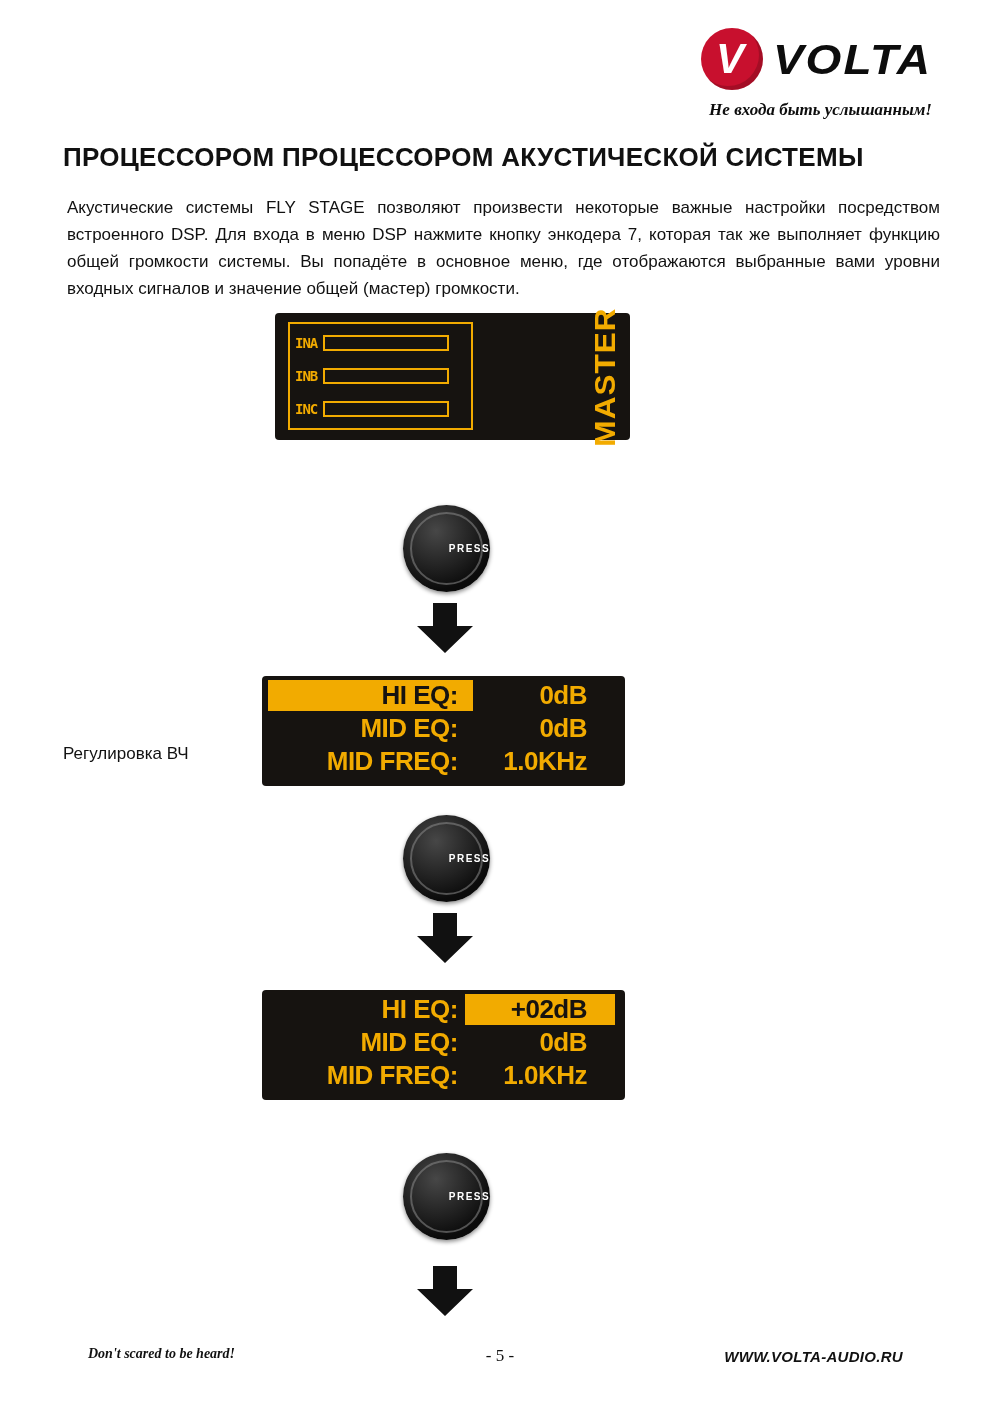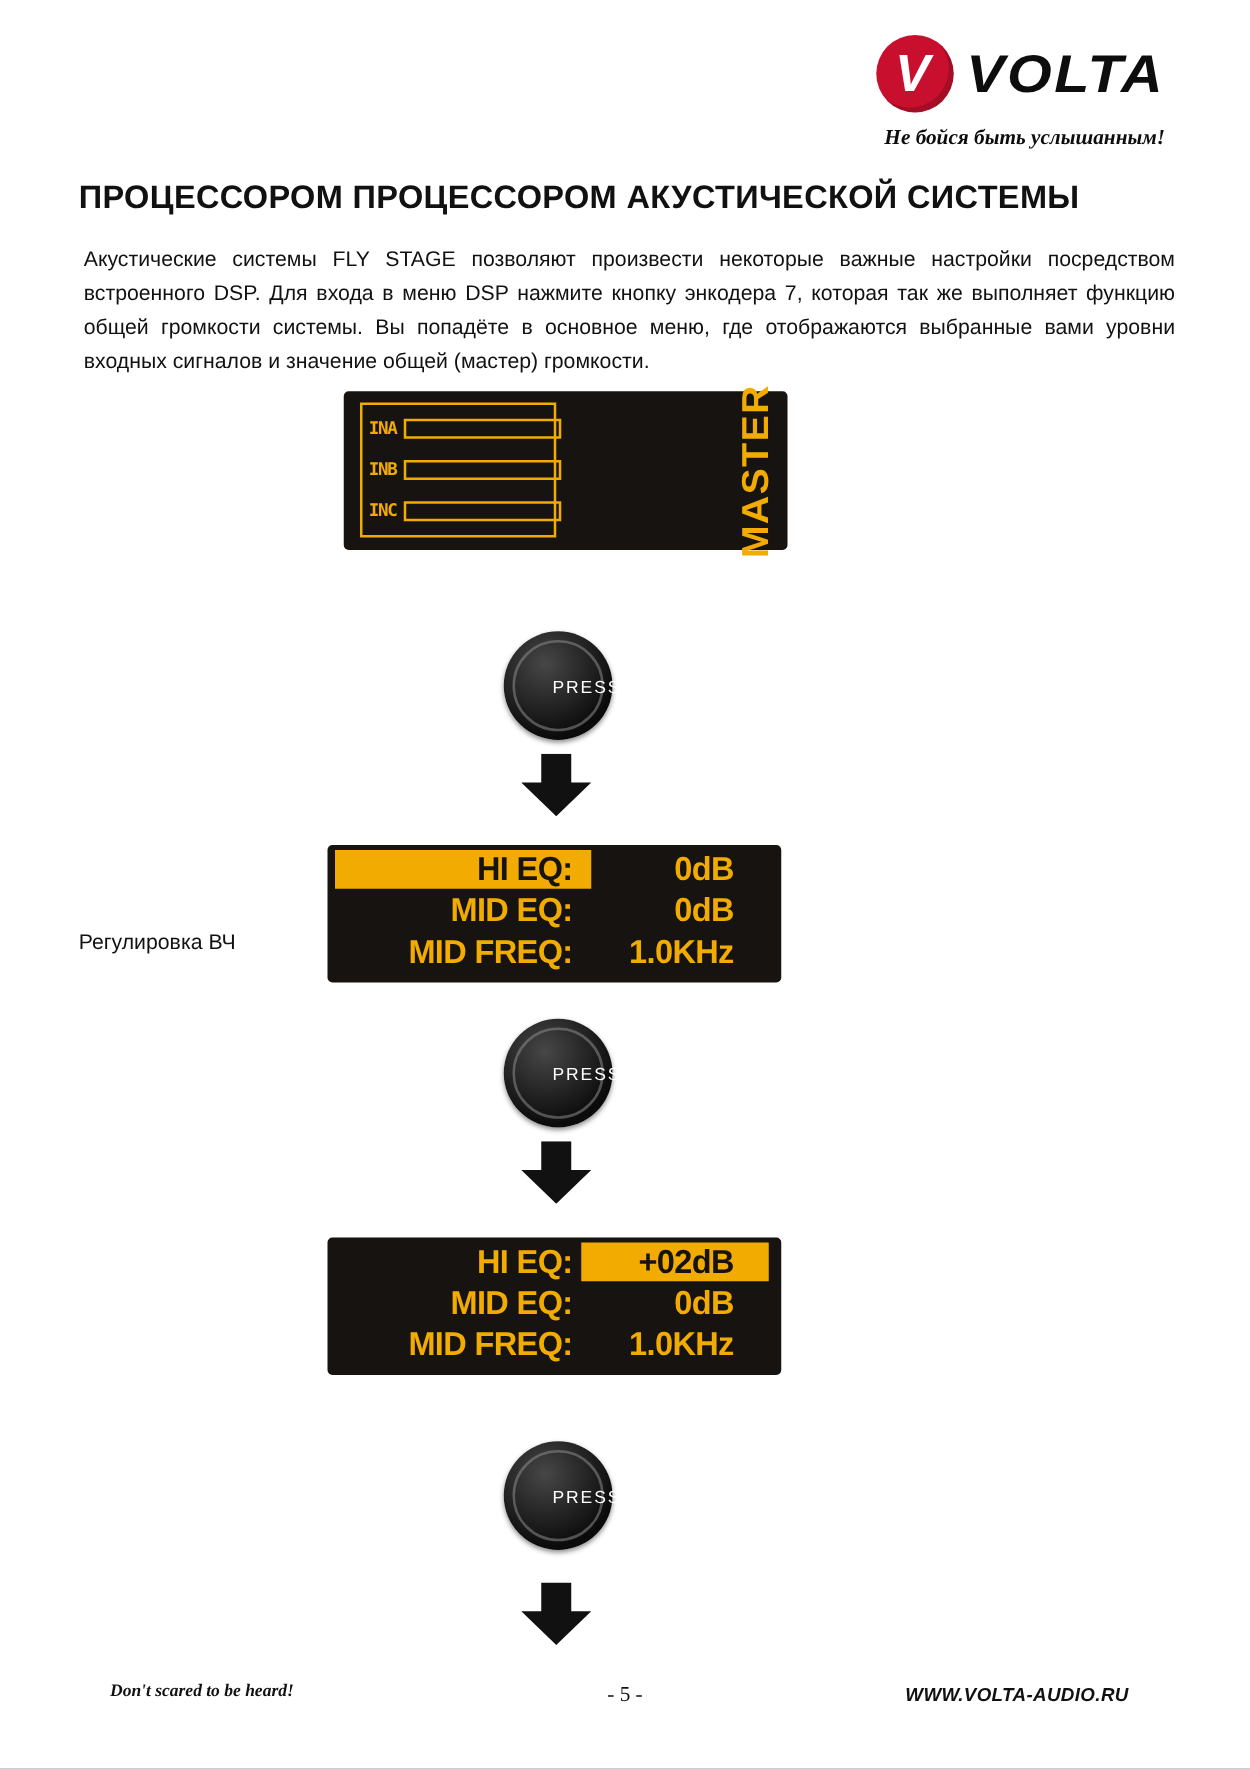--- a/index.html
+++ b/index.html
@@ -37,21 +37,21 @@
   .para{
     position:absolute;left:63px;top:190px;width:873px;
     font-size:17px;line-height:27px;text-align:justify;
   }
   .note{position:absolute;left:63px;top:452px;width:880px;font-size:17px;}
   .side-label{position:absolute;left:63px;top:744px;font-size:17px;}
   
   .lcd{position:absolute;background:var(--lcd-bg);border-radius:4px;}
   .lcd-master{left:275px;top:313px;width:355px;height:127px;}
   .meter-box{
-    position:absolute;left:13px;top:9px;width:157px;height:108px;
+    position:absolute;left:13px;top:9px;width:185px;height:108px;
     border:2px solid var(--yellow);box-sizing:border-box;
     display:flex;flex-direction:column;justify-content:space-around;padding:2px 5px;
   }
   .meter-row{display:flex;align-items:center;gap:6px;height:24px;}
   .ch-label{
     font-family:"DejaVu Sans Mono",monospace;font-weight:700;font-size:14px;
     color:var(--yellow);letter-spacing:-1px;
   }
   .bar{
     flex:0 0 auto;width:126px;height:16px;border:2px solid var(--yellow);
@@ -78,21 +78,21 @@
   .press-btn{
     position:absolute;width:87px;height:87px;border-radius:50%;
     background:radial-gradient(circle at 38% 30%, #474747, #0b0b0b 72%);
     display:flex;align-items:center;justify-content:center;
     box-shadow:0 2px 4px rgba(0,0,0,.45);
   }
   .press-btn::before{
     content:"";position:absolute;inset:7px;border-radius:50%;
     border:2px solid #8a8a8a;opacity:.55;
   }
-  .press-label{color:#fff;font-size:14px;font-weight:400;letter-spacing:1.5px;z-index:1;padding-left:46px;}
+  .press-label{color:#fff;font-size:10px;font-weight:700;letter-spacing:1.5px;z-index:1;padding-left:46px;}
   .arrow{position:absolute;width:56px;height:50px;}
   
   .lcd-eq{width:363px;height:110px;padding-top:3px;box-sizing:border-box;}
   .lcd-eq-1{left:262px;top:676px;}
   .lcd-eq-2{left:262px;top:990px;}
   .eq-row{
     position:relative;display:flex;height:33px;align-items:center;
     font-weight:700;font-size:26px;color:var(--yellow);
   }
   .eq-lbl{width:196px;text-align:right;z-index:1;letter-spacing:-.5px;transform:scaleY(1.02);}
@@ -126,21 +126,21 @@
 
 <div class="page">
 
   <div class="brand">
     <div class="logo-row">
       <div class="logo-mark">
         <span class="logo-v">V</span>
       </div>
       <span class="logo-text">VOLTA</span>
     </div>
-    <div class="slogan">Не бойся быть услышанным!</div>
+    <div class="slogan">Не входа быть услышанным!</div>
   </div>
 
   <h1 class="title" style="margin:0">ПРОЦЕССОРОМ ПРОЦЕССОРОМ АКУСТИЧЕСКОЙ СИСТЕМЫ</h1>
   <p class="para" style="margin:4px">Акустические системы FLY STAGE позволяют произвести некоторые важные настройки посредством встроенного DSP. Для входа в меню DSP нажмите кнопку энкодера 7, которая так же выполняет функцию общей громкости системы. Вы попадёте в основное меню, где отображаются выбранные вами уровни входных сигналов и значение общей (мастер) громкости.</p>
 
   <div class="lcd lcd-master">
     <div class="meter-box">
       <div class="meter-row">
         <span class="ch-label">INA</span>
         <span class="bar"><span class="bar-fill" style="width: 62%;"></span></span>

